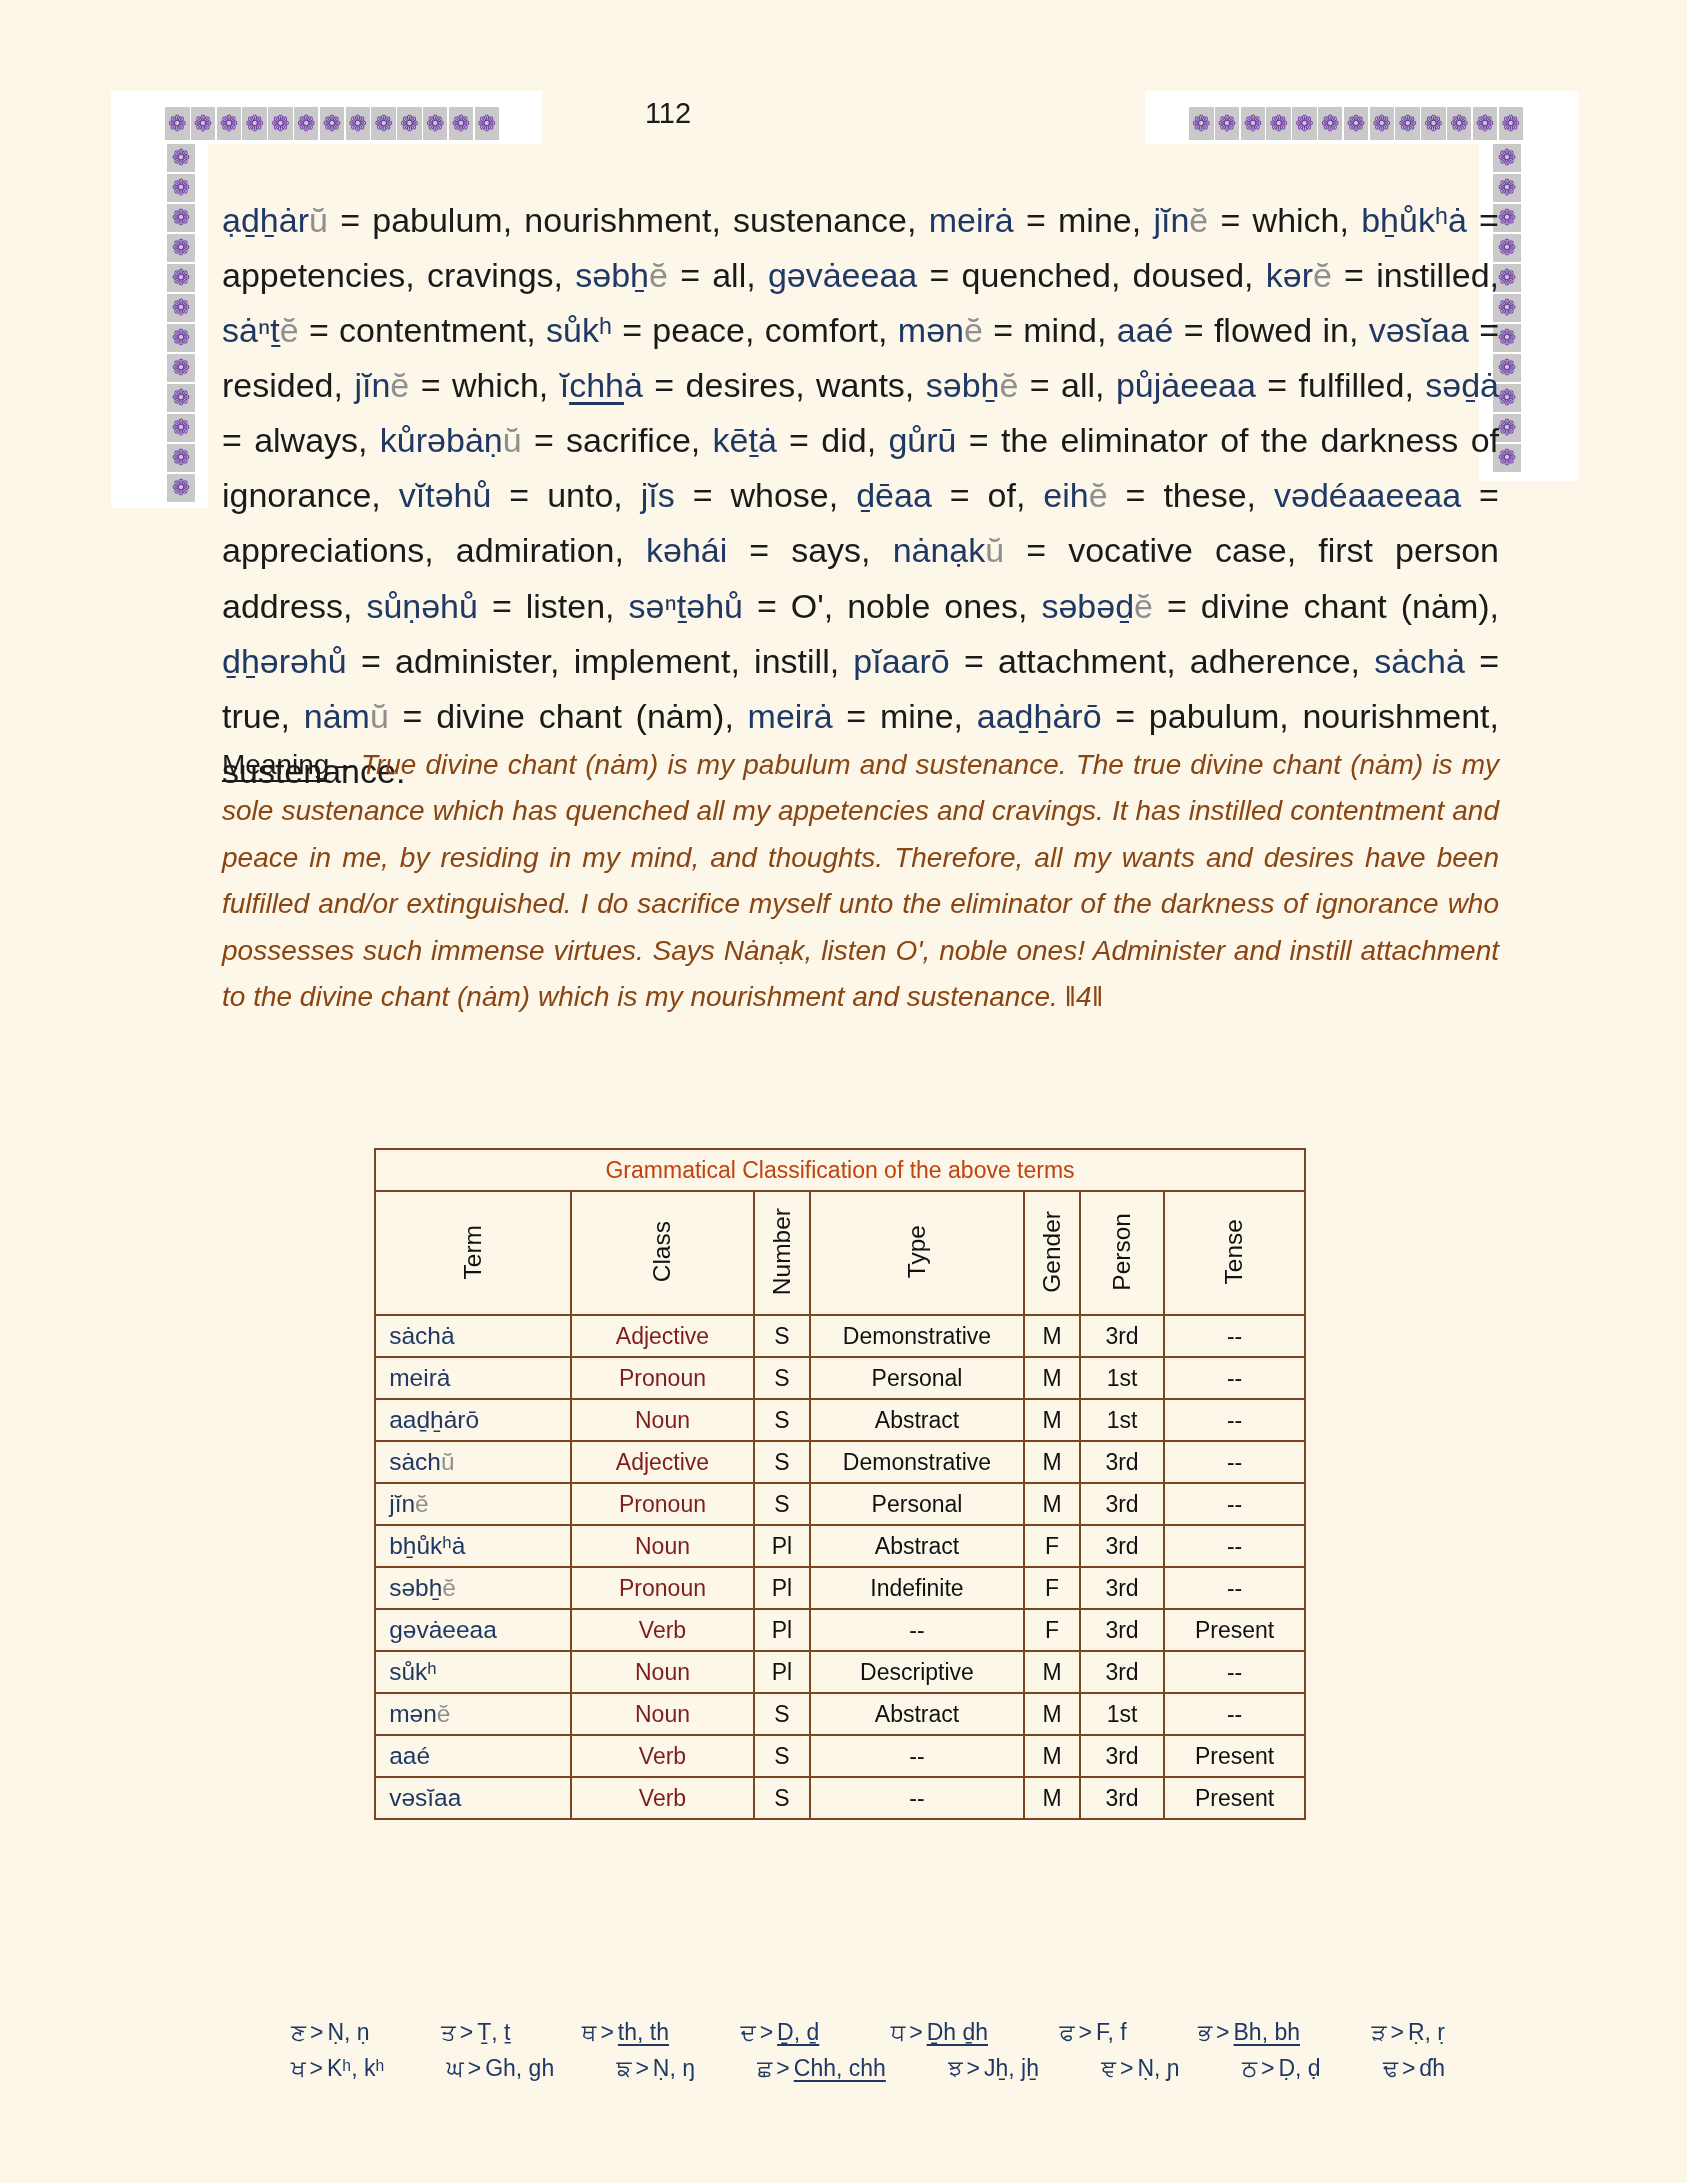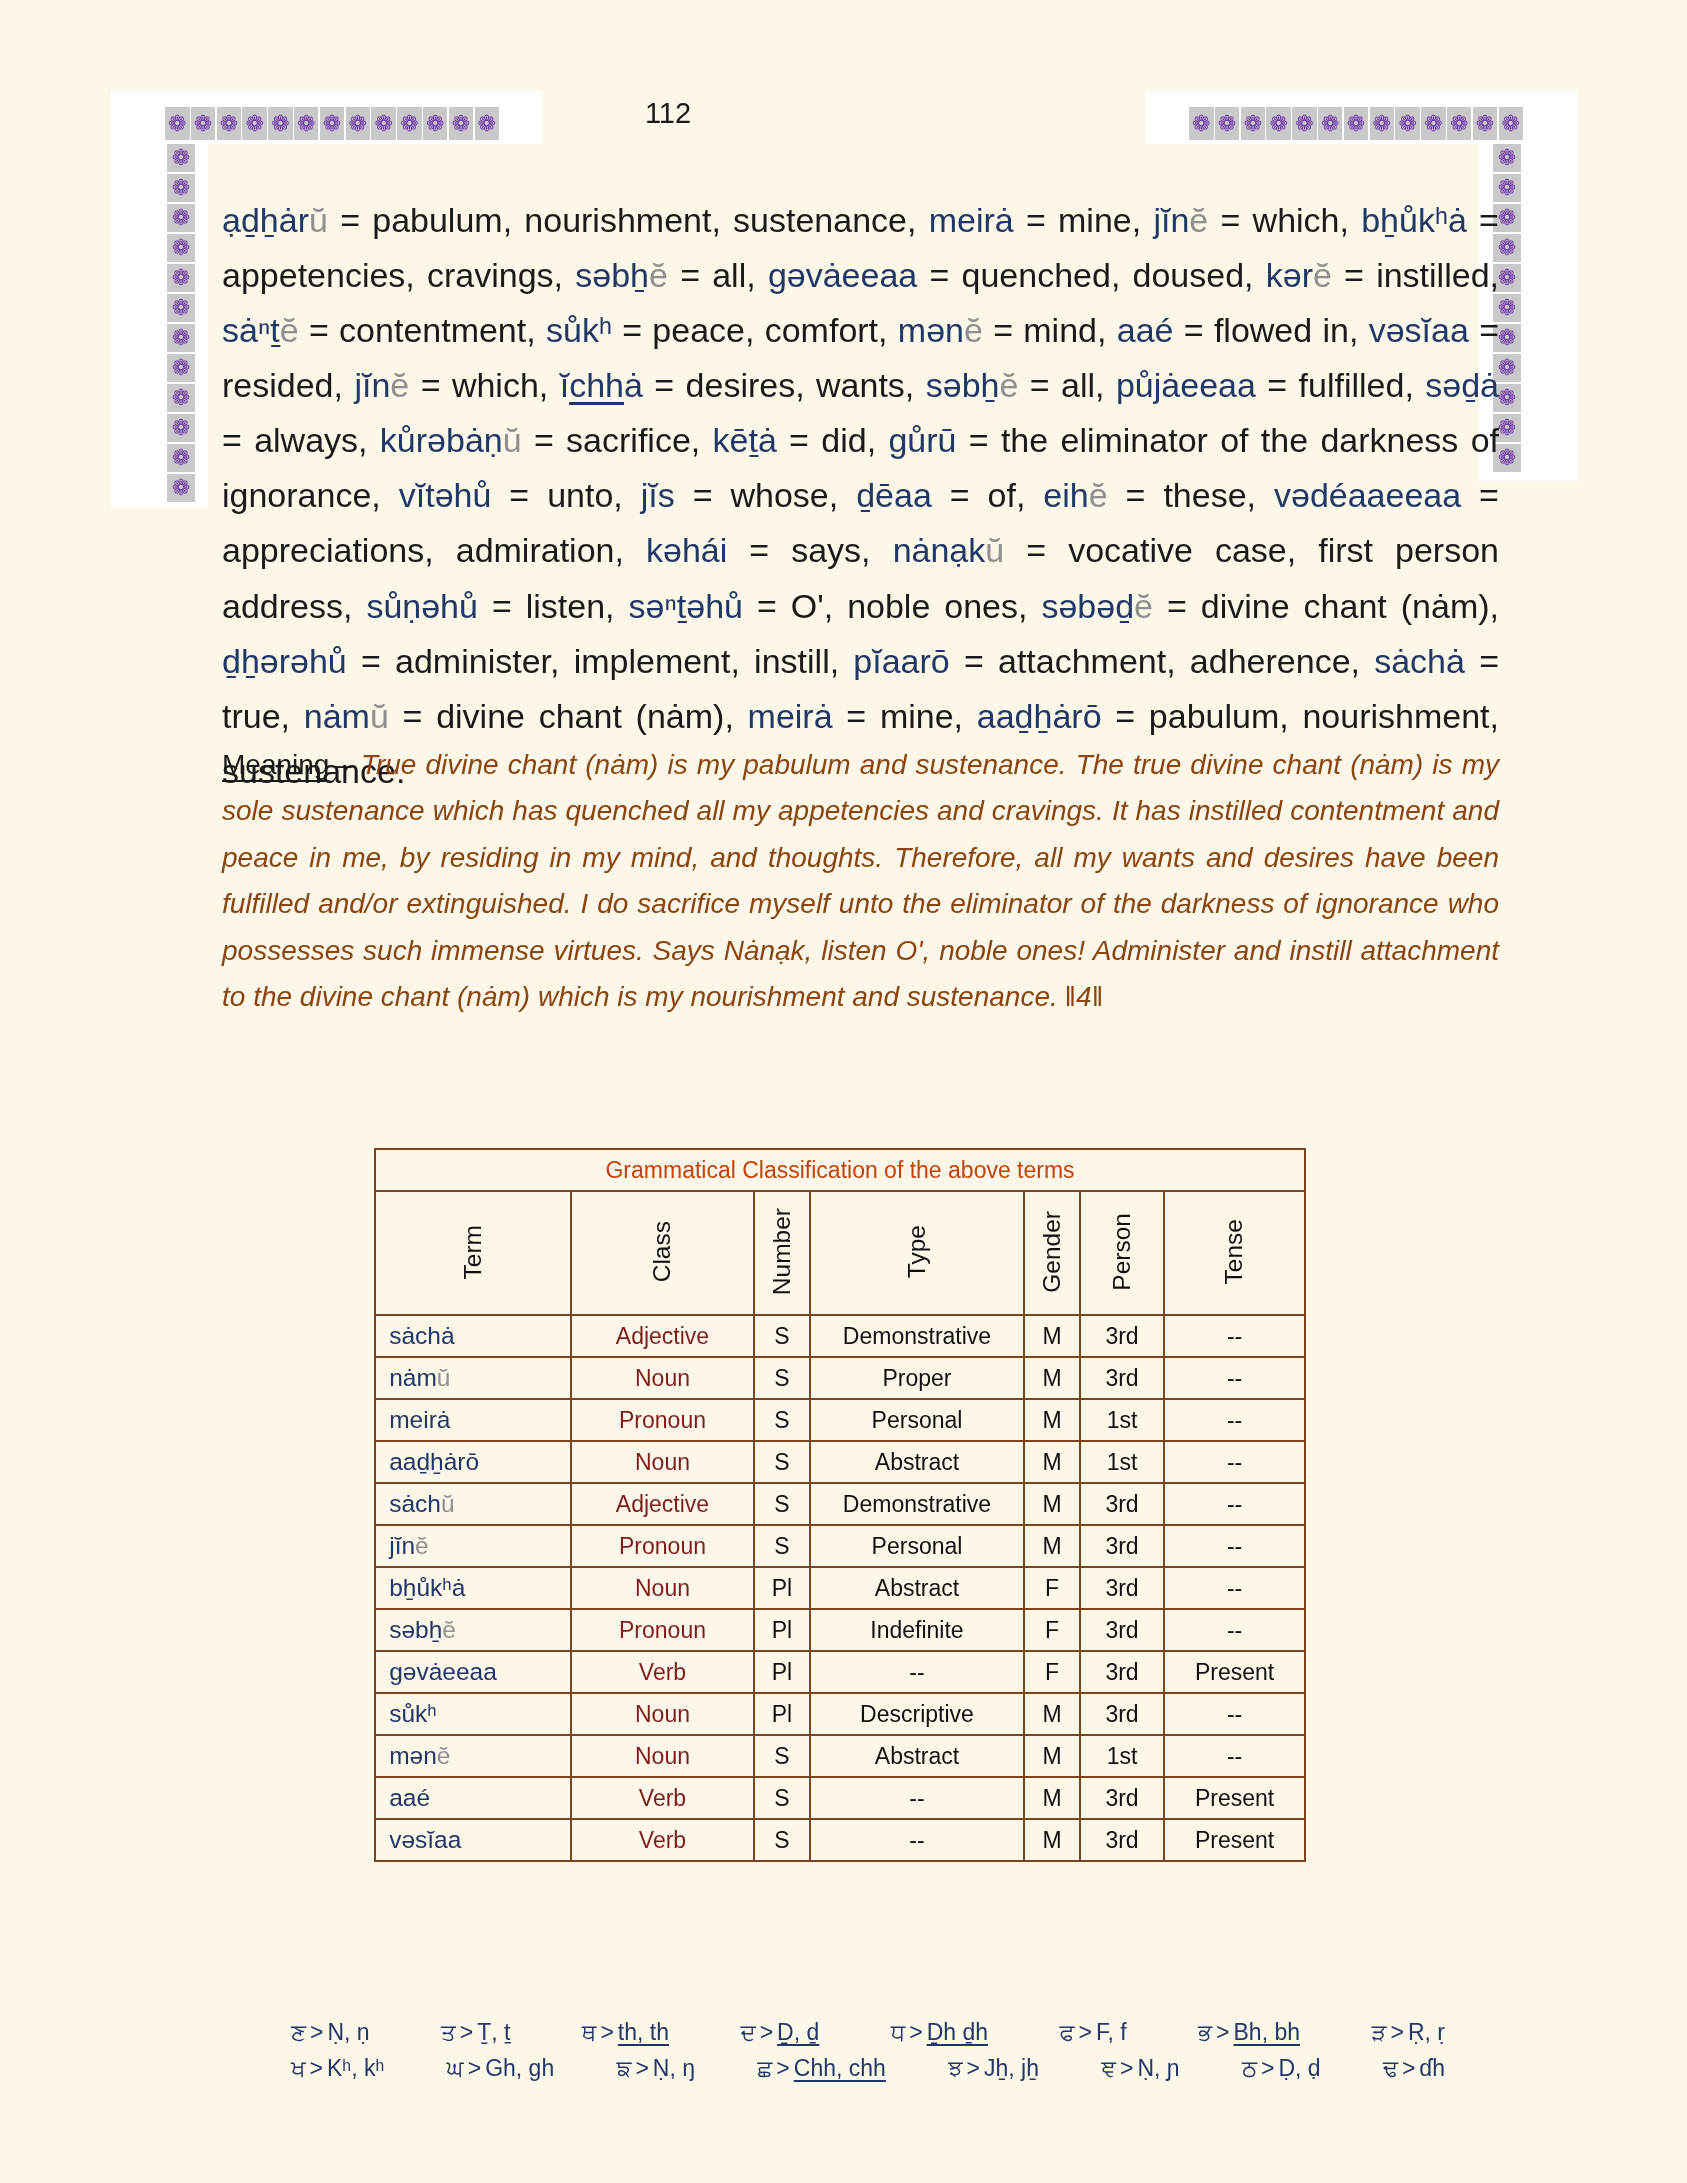--- a/index.html
+++ b/index.html
@@ -154,29 +154,20 @@
         <tr>
           <td class="c-term"><span class="seg-b">sȧchȧ</span></td>
           <td class="c-class">Adjective</td>
           <td class="c-mid">S</td>
           <td class="c-mid">Demonstrative</td>
           <td class="c-mid">M</td>
           <td class="c-mid">3rd</td>
           <td class="c-mid">--</td>
         </tr>
         <tr>
-          <td class="c-term"><span class="seg-b">nȧm</span><span class="seg-g">ŭ</span></td>
-          <td class="c-class">Noun</td>
-          <td class="c-mid">S</td>
-          <td class="c-mid">Proper</td>
-          <td class="c-mid">M</td>
-          <td class="c-mid">3rd</td>
-          <td class="c-mid">--</td>
-        </tr>
-        <tr>
           <td class="c-term"><span class="seg-b">meirȧ</span></td>
           <td class="c-class">Pronoun</td>
           <td class="c-mid">S</td>
           <td class="c-mid">Personal</td>
           <td class="c-mid">M</td>
           <td class="c-mid">1st</td>
           <td class="c-mid">--</td>
         </tr>
         <tr>
           <td class="c-term"><span class="seg-b">aaḏẖȧrō</span></td>

